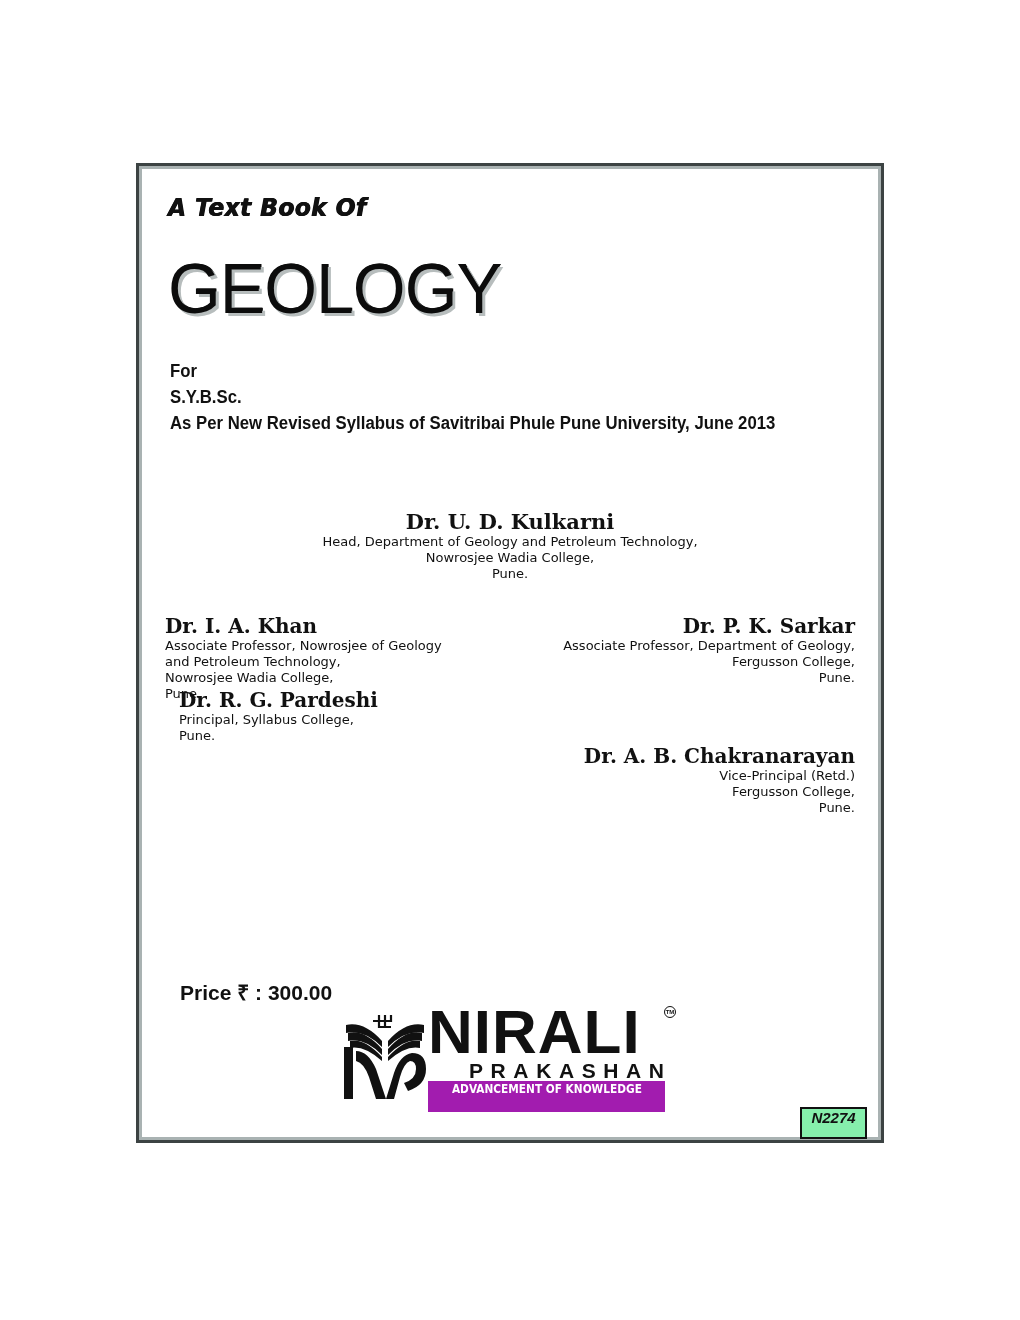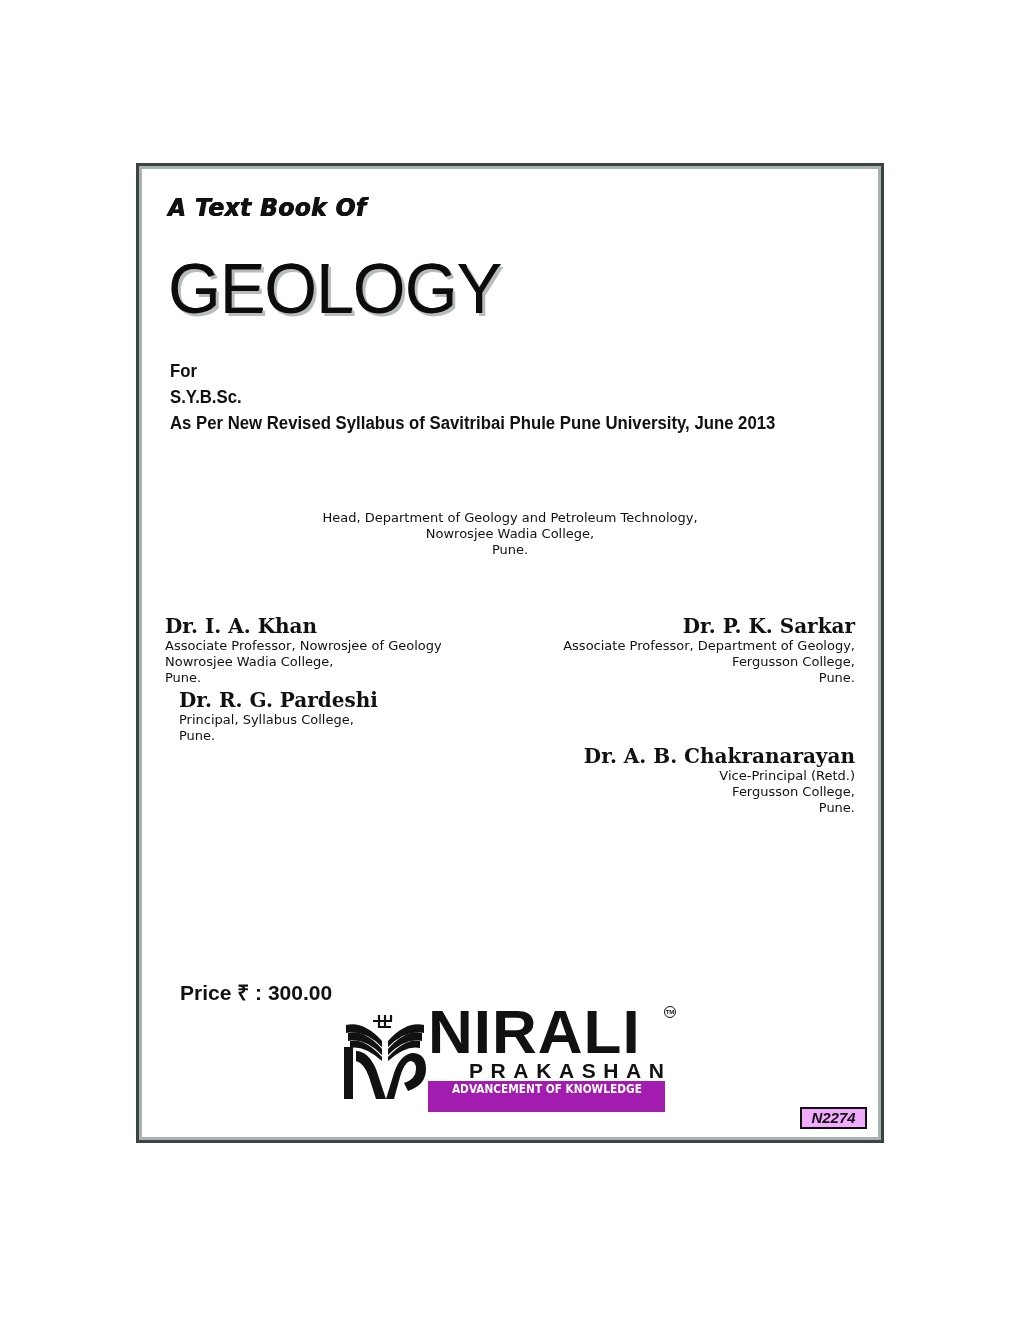--- a/index.html
+++ b/index.html
@@ -86,49 +86,51 @@
   }
   .tagline {
     position: absolute; left: 88px; top: 78px; width: 237px; height: 31px;
     background: #a21caf; color: #fff; font-family: "DejaVu Sans", sans-serif;
     font-weight: bold; font-size: 12px; line-height: 17px; text-align: center;
     letter-spacing: 0px; white-space: nowrap; overflow: hidden;
   }
   .tagline span { display: inline-block; transform: scaleX(0.88); transform-origin: center; }
 
   .code {
-    position: absolute; left: 800px; top: 1107px; width: 67px; height: 22px;
-    border: 2px solid #111; background: #f0abfc;
+    position: absolute; left: 800px; top: 1107px; width: 67px; height: 32px;
+    border: 2px solid #111; background: #86efac;
     font-family: "Liberation Sans", sans-serif; font-weight: bold; font-style: italic;
     font-size: 15px; line-height: 18px; text-align: center; color: #111;
   }
 </style>
 </head>
 <body>
 
 <div class="frame">
   <div class="frame-inner"></div>
 </div>
 
 <div class="abs kicker">A Text Book Of</div>
 <div class="abs title">GEOLOGY</div>
 
 <div class="abs sub l1">For</div>
 <div class="abs sub l2">S.Y.B.Sc.</div>
 <div class="abs sub l3">As Per New Revised Syllabus of Savitribai Phule Pune University, June 2013</div>
 
 <div class="author-block a-main center">
+  <div class="author-name">Dr. U. D. Kulkarni</div>
   <div class="author-line">Head, Department of Geology and Petroleum Technology,</div>
   <div class="author-line">Nowrosjee Wadia College,</div>
   <div class="author-line">Pune.</div>
 </div>
 
 <div class="author-block a-left1">
   <div class="author-name">Dr. I. A. Khan</div>
   <div class="author-line">Associate Professor, Nowrosjee of Geology</div>
+  <div class="author-line">and Petroleum Technology,</div>
   <div class="author-line">Nowrosjee Wadia College,</div>
   <div class="author-line">Pune.</div>
 </div>
 
 <div class="author-block a-right1 right">
   <div class="author-name">Dr. P. K. Sarkar</div>
   <div class="author-line">Associate Professor, Department of Geology,</div>
   <div class="author-line">Fergusson College,</div>
   <div class="author-line">Pune.</div>
 </div>

